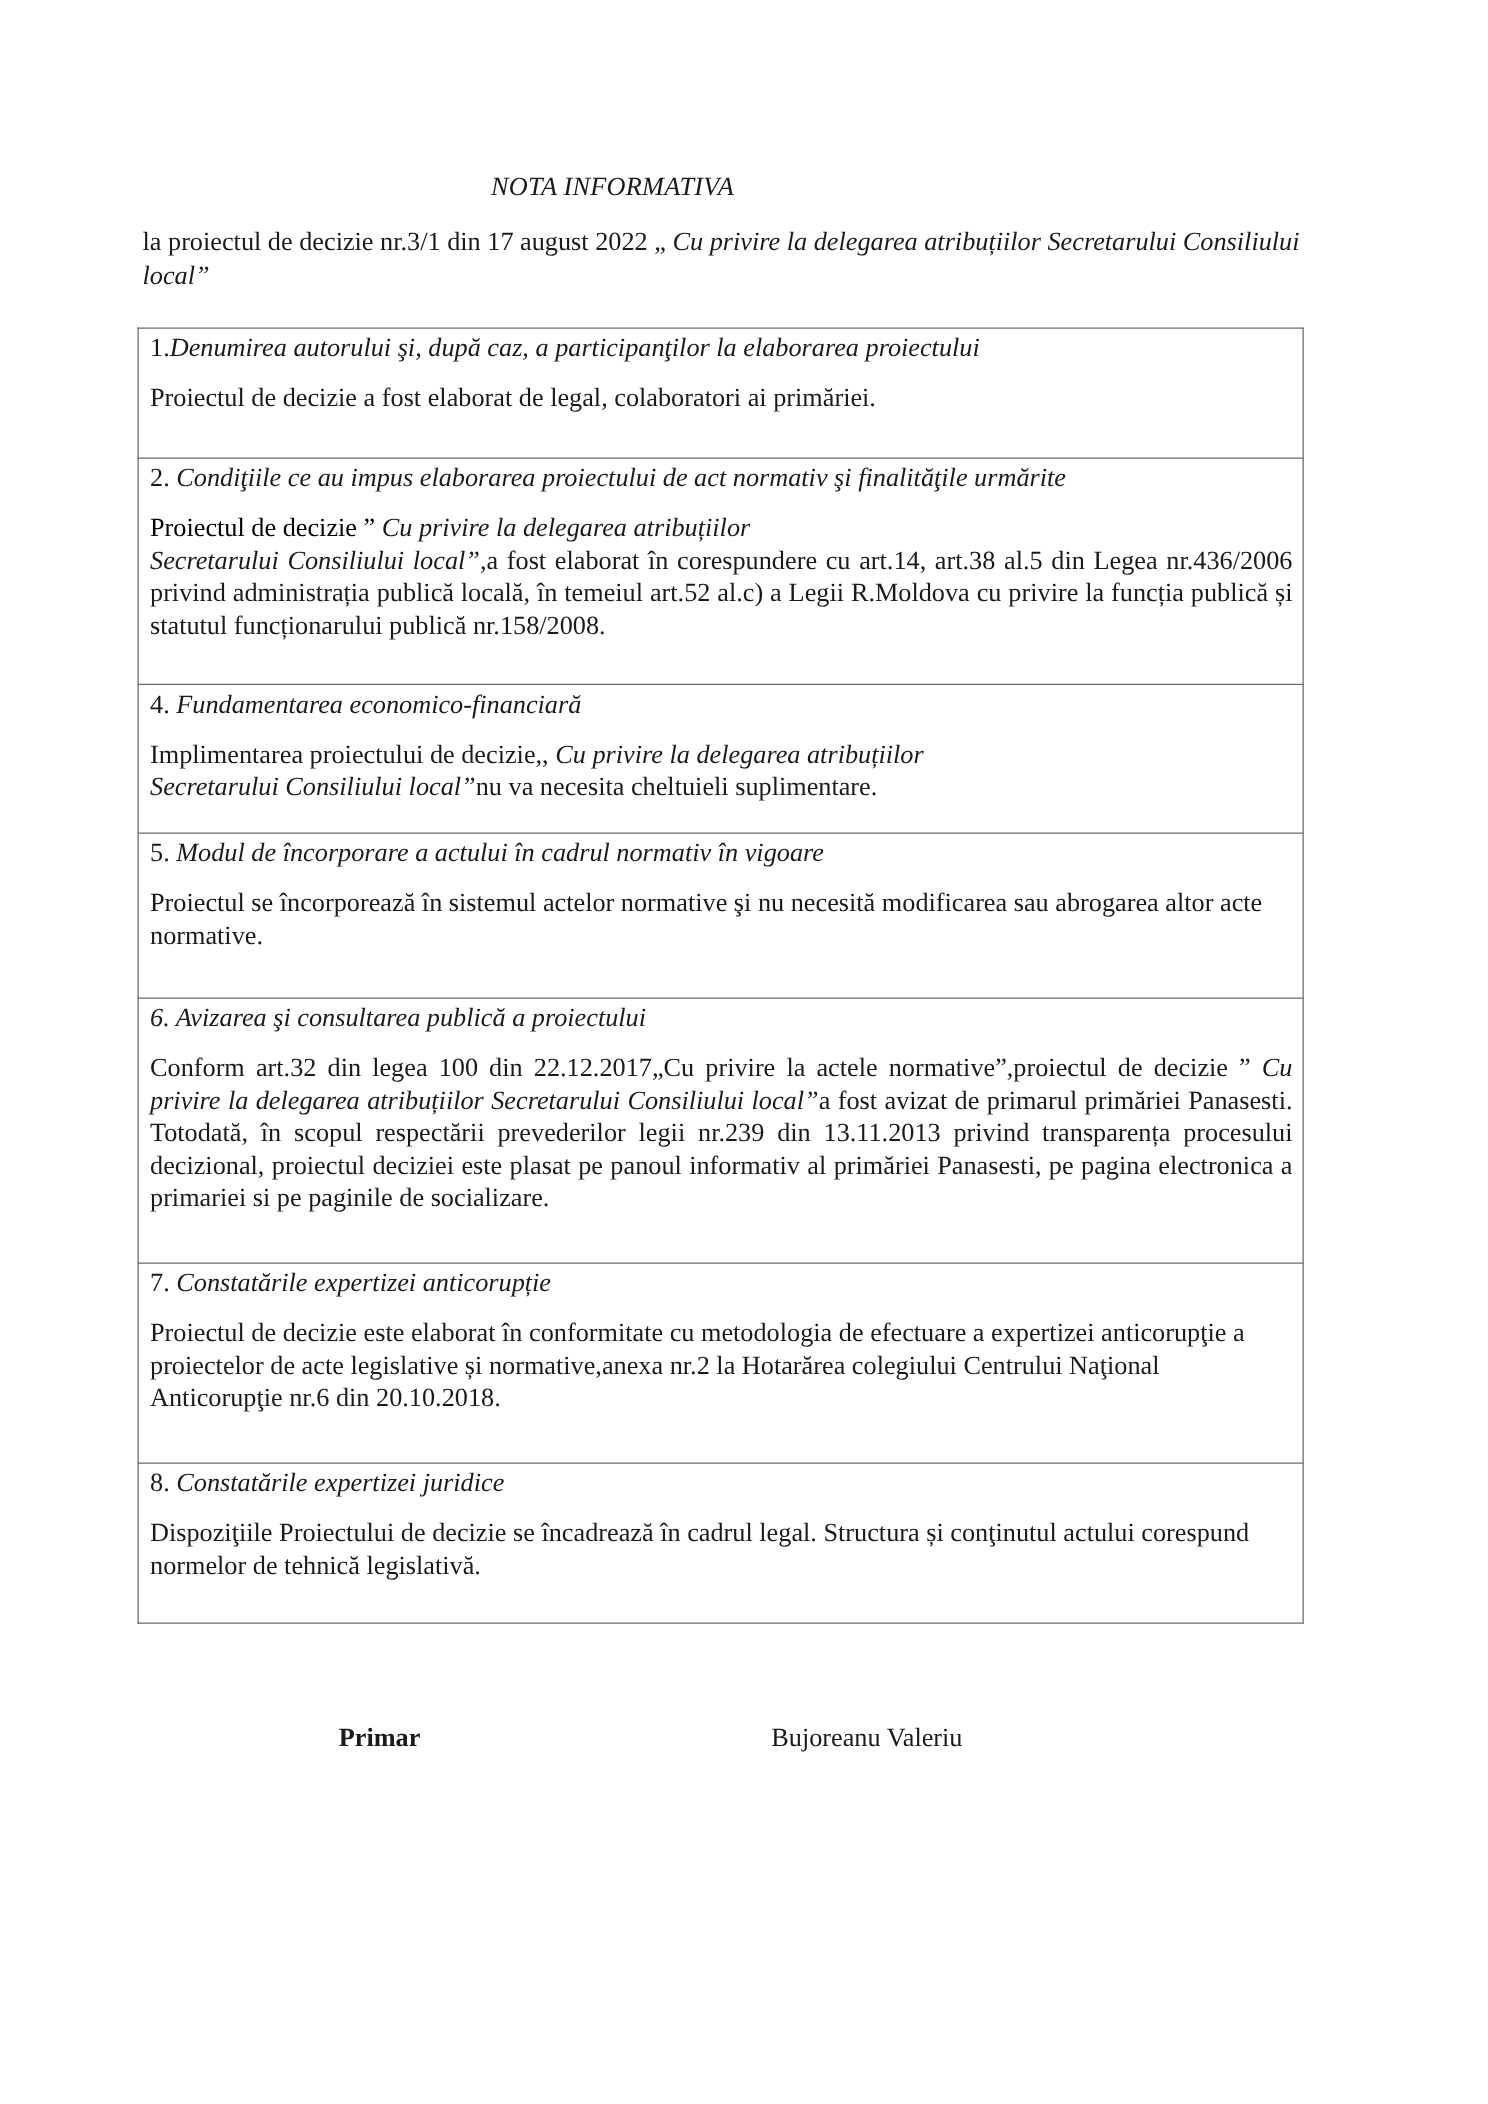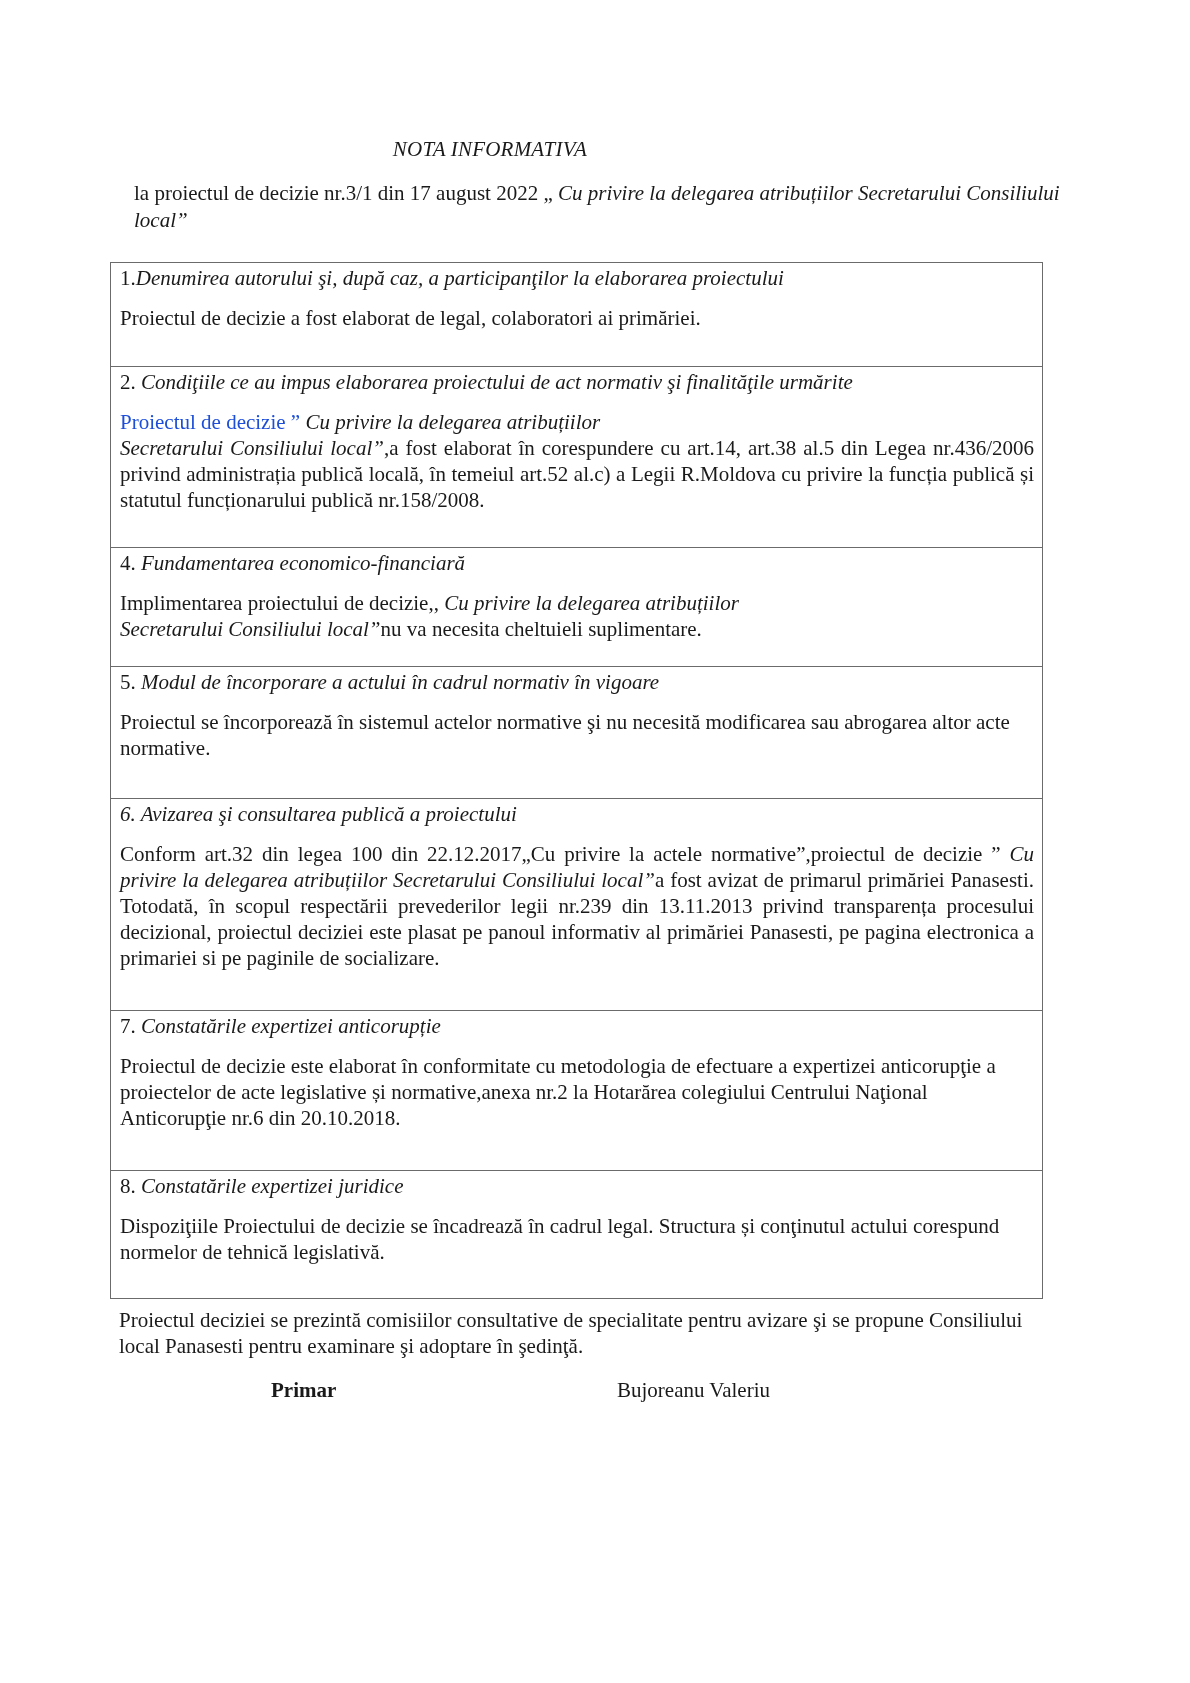--- a/index.html
+++ b/index.html
@@ -7,36 +7,36 @@
       width: 1190px; height: 1683px; position: relative; overflow: hidden;
       font-family: "Liberation Serif", "DejaVu Serif", serif;
       color: #1a1a1a; font-size: 21px;
     }
     .page { position: absolute; left: 0; top: 0; width: 1190px; height: 1683px; }
     .title {
       position: absolute; top: 137px; left: 0; width: 980px; text-align: center;
       font-style: italic; font-size: 21px; letter-spacing: 0.2px;
     }
     .subtitle {
-      position: absolute; top: 180px; left: 134px; width: 960px;
+      position: absolute; top: 180px; left: 114px; width: 960px;
       line-height: 27px; font-size: 21px;
     }
     .subtitle i, .i { font-style: italic; }
     table.sections {
       position: absolute; top: 262px; left: 110px; width: 933px;
       border-collapse: collapse; table-layout: fixed;
     }
     table.sections td {
       border: 1.5px solid #6b6b6b; vertical-align: top;
       padding: 2px 8px 15px 9px; font-size: 21px; line-height: 26px;
     }
     .head { margin: 0 0 14px 0; }
     .body { margin: 0; }
     .justify { text-align: justify; }
-    .gray { color: #1d4ed8; }
+    .gray { color: #000000; }
     .s1 { height: 86px; }
     .s2 { height: 163px; }
     .s3 { height: 115px; }
     .s4 { height: 101px; }
     .s5 { height: 114px; }
     .s6 { height: 194px; }
     .s7 { height: 142px; }
     .s8 { height: 110px; }
     .closing {
       position: absolute; top: 1307px; left: 119px; width: 940px;
@@ -96,18 +96,17 @@
       </tr>
       <tr>
         <td class="s8">
           <p class="head"><span>8. </span><i>Constatările expertizei juridice</i></p>
           <p class="body"><span>Dispoziţiile Proiectului  de decizie se încadrează în cadrul legal. Structura și conţinutul actului corespund normelor de tehnică legislativă.</span></p>
         </td>
       </tr>
     </tbody>
   </table>
 
-  <div class="closing">Proiectul deciziei se prezintă comisiilor consultative de specialitate pentru avizare şi se propune Consiliului local Panasesti pentru examinare şi adoptare în şedinţă.</div>
 
   <div class="sign-role">Primar</div>
   <div class="sign-name">Bujoreanu Valeriu</div>
 
 </div>
 
 </body></html>

